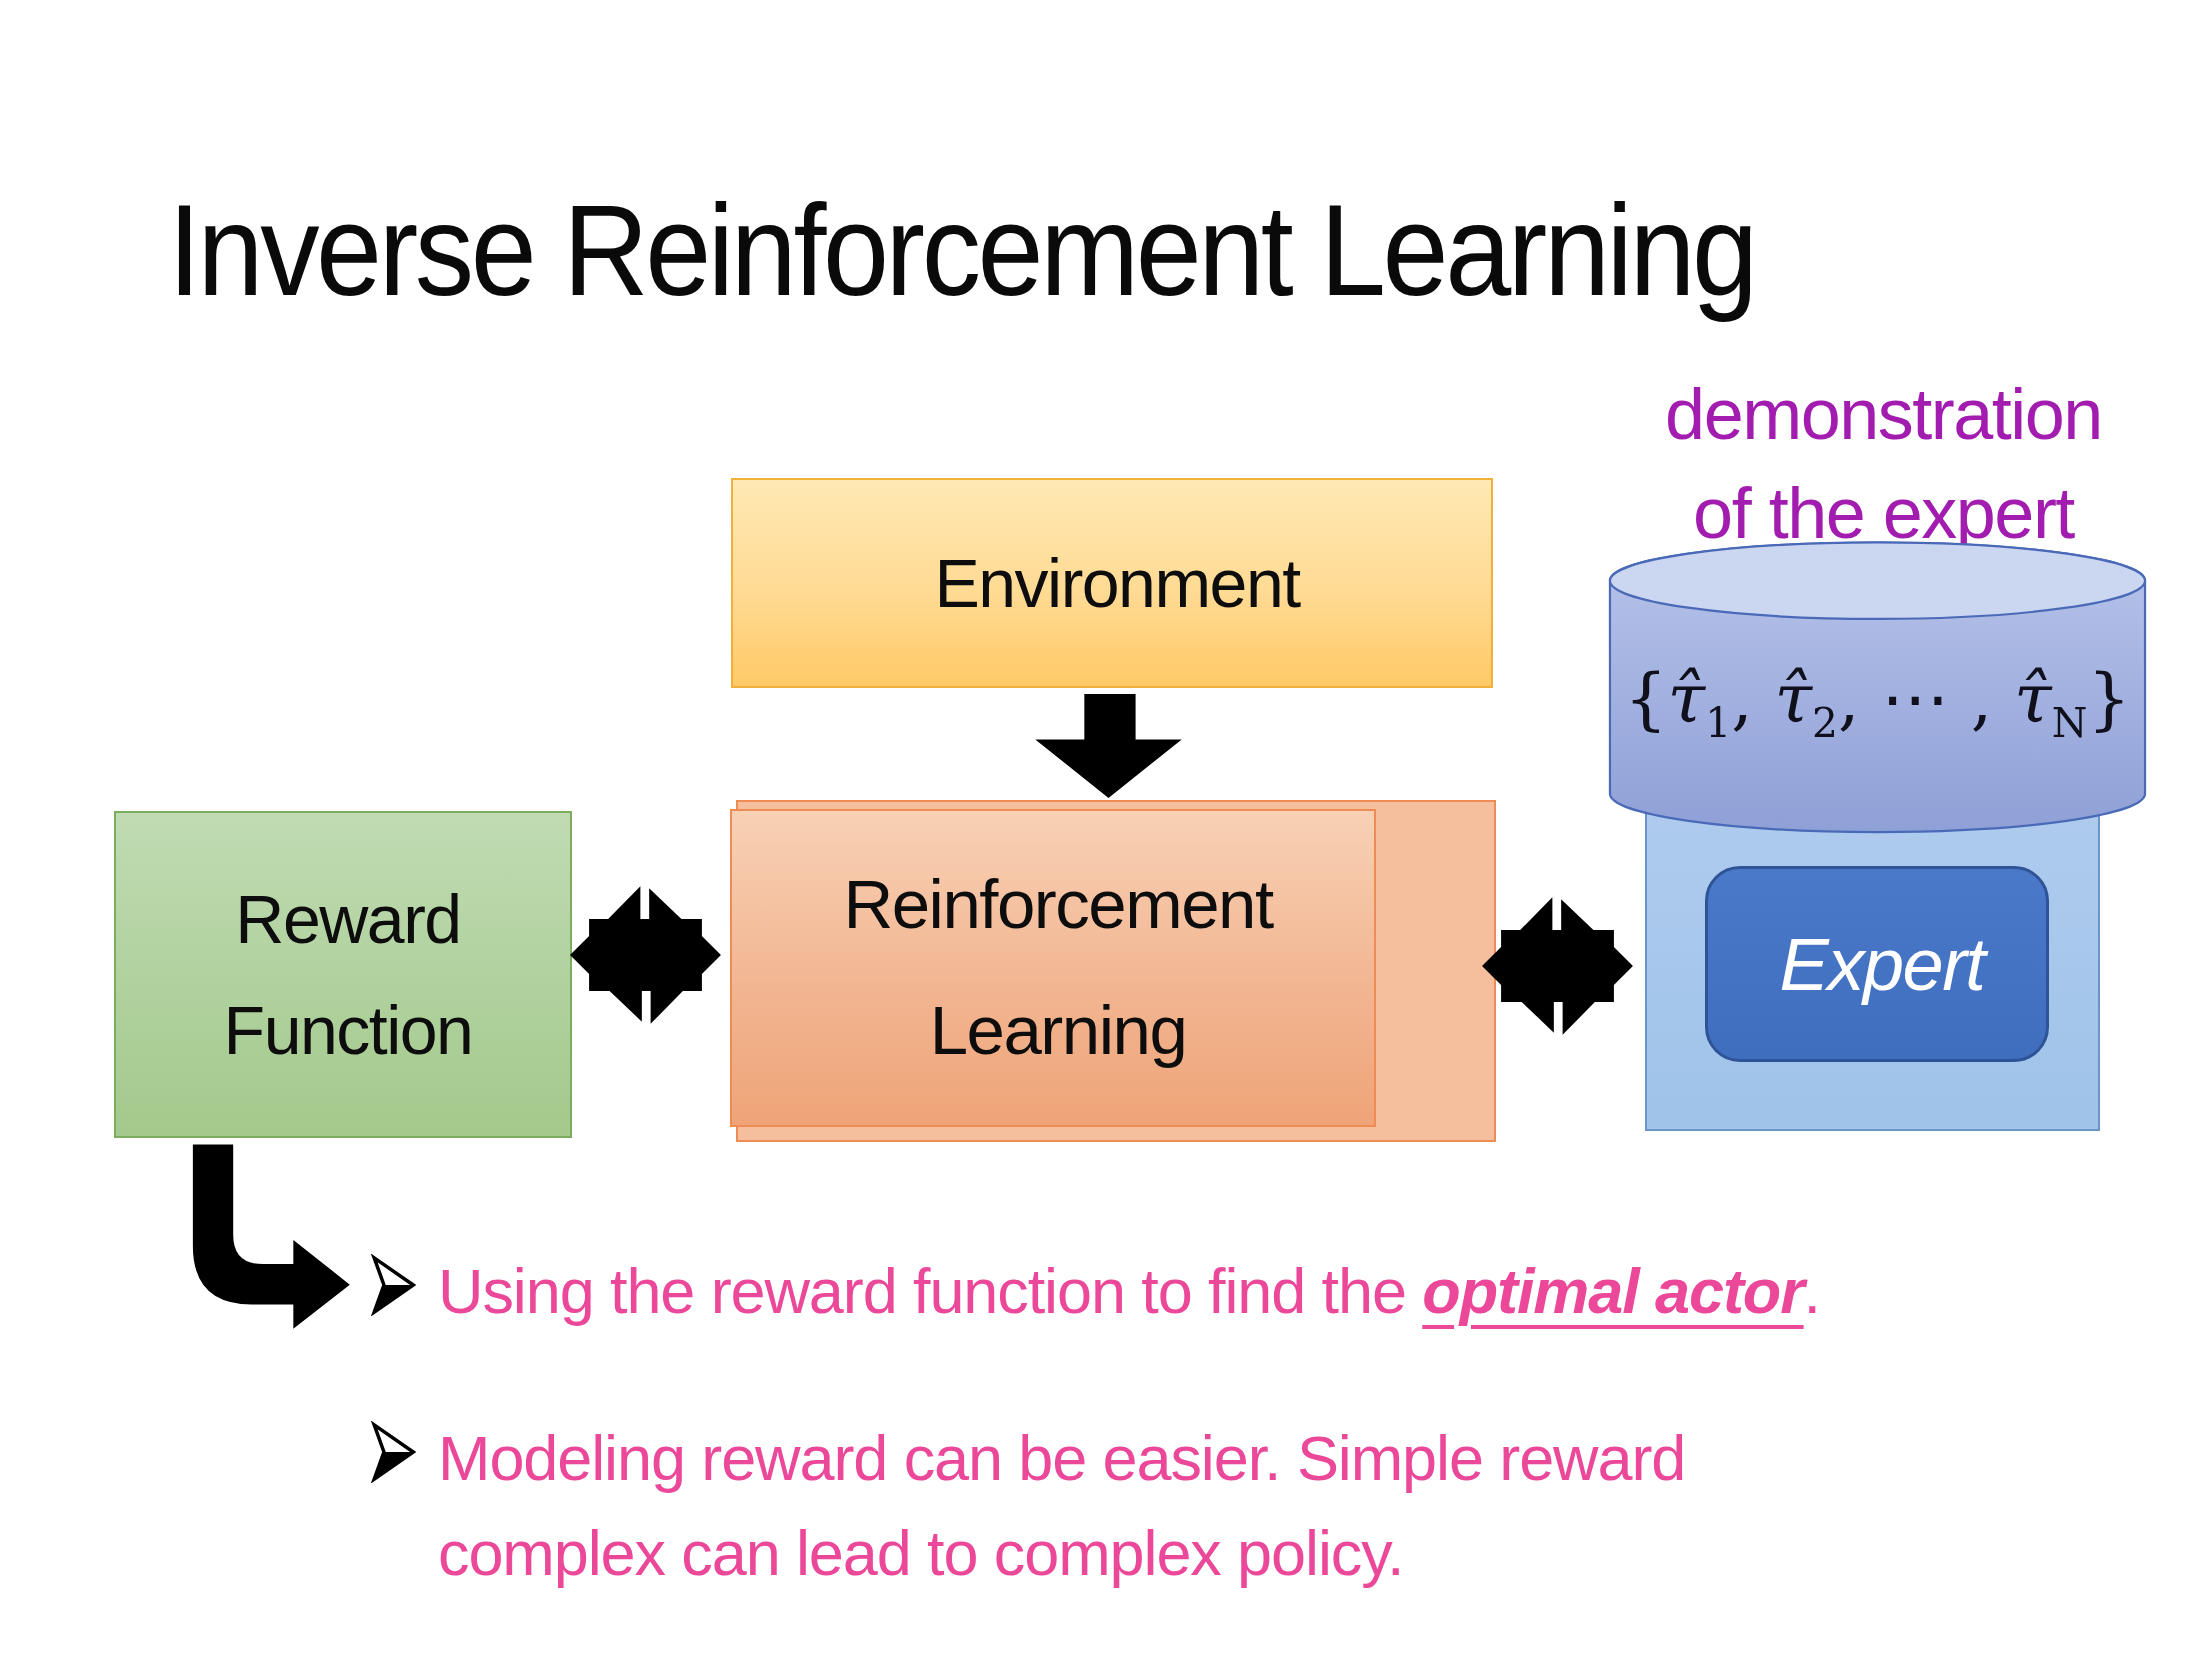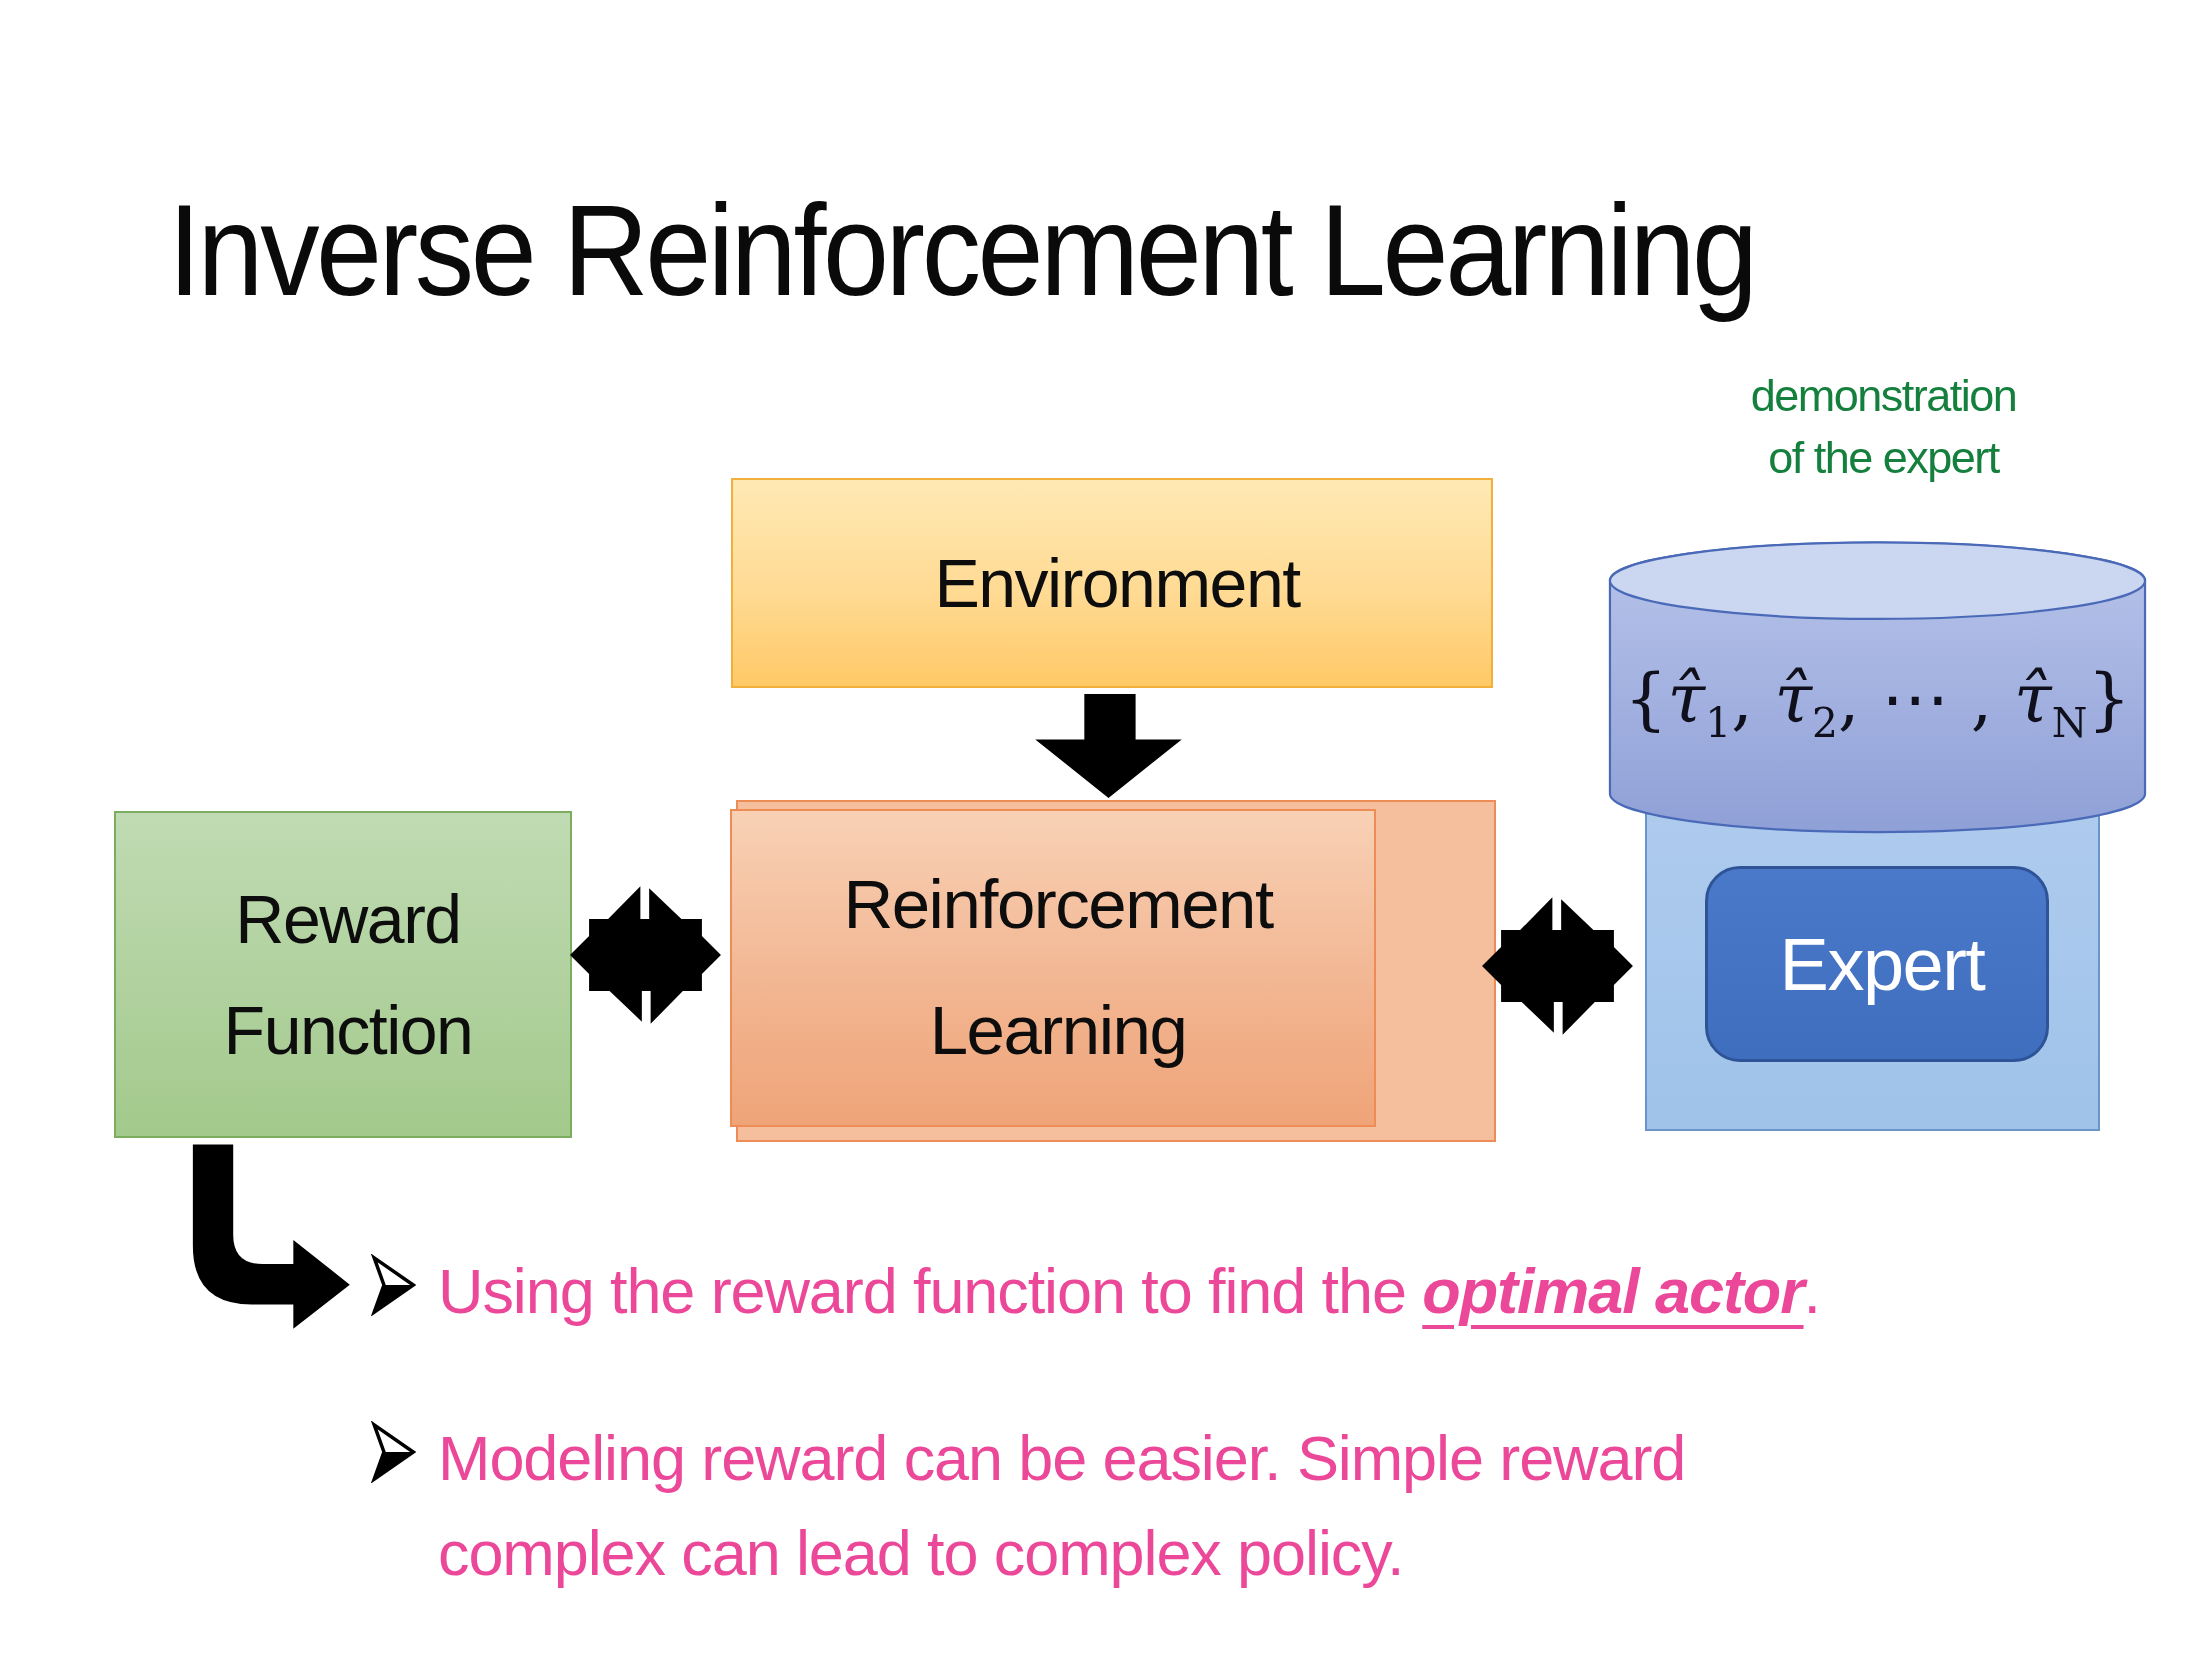--- a/index.html
+++ b/index.html
@@ -7,21 +7,21 @@
     position:relative;width:2205px;height:1654px;background:#ffffff;overflow:hidden;
     font-family:"Liberation Sans",sans-serif;color:#0d0d0d;
   }
   .abs{position:absolute;}
   .slide-title{
     left:168px;top:176px;font-size:129px;font-weight:400;letter-spacing:-3.7px;
     transform:scaleX(0.92);transform-origin:left top;white-space:nowrap;color:#0a0a0a;
   }
   .demo-label{
     left:1616px;top:365px;width:535px;text-align:center;
-    font-size:45px;line-height:1.38;letter-spacing:-1.5px;color:#15803d;
+    font-size:72px;line-height:1.38;letter-spacing:-1.5px;color:#a21caf;
   }
   .box{
     position:absolute;box-sizing:border-box;
     display:flex;flex-direction:column;align-items:center;justify-content:center;
     text-align:center;
     padding-left:10px;
   }
   .env-box{
     left:731px;top:478px;width:762px;height:210px;
     background:linear-gradient(180deg,#FFE9B4 0%,#FFDA93 55%,#FFC966 100%);
@@ -43,21 +43,21 @@
   }
   .expert-container{
     left:1645px;top:811px;width:451px;height:316px;
     background:linear-gradient(180deg,#AECBEE 0%,#9FC3E9 100%);
     border:2.2px solid #6B94CB;z-index:1;
   }
   .expert-box{
     left:1705px;top:866px;width:344px;height:196px;
     background:linear-gradient(180deg,#4B79CA 0%,#3F6EBE 100%);
     border:3.7px solid #2E5396;border-radius:35px;
-    color:#ffffff;font-size:74px;letter-spacing:-1.5px;z-index:3;
+    color:#ffffff;font-size:74px;letter-spacing:-1.5px;z-index:3;font-style:italic;
   }
   .cylinder-svg{left:1607px;top:541px;width:541px;height:294px;z-index:4;}
   .trajectory-set{
     left:1607px;top:659px;width:541px;text-align:center;z-index:5;
     font-family:"DejaVu Serif",serif;font-size:68px;color:#10101c;white-space:nowrap;
   }
   .trajectory-set .tau{font-style:italic;}
   .trajectory-set sub{font-size:60%;line-height:0;}
   .icon-svg{position:absolute;display:block;}
   .bullet-row{position:absolute;display:flex;align-items:flex-start;}

